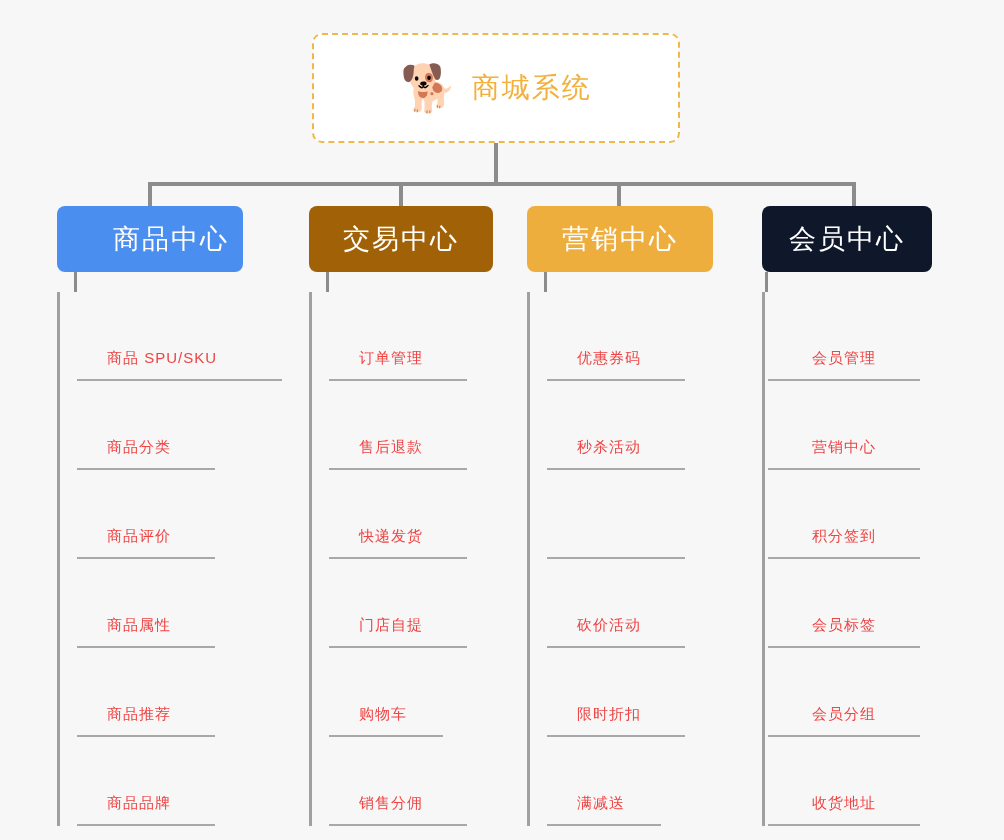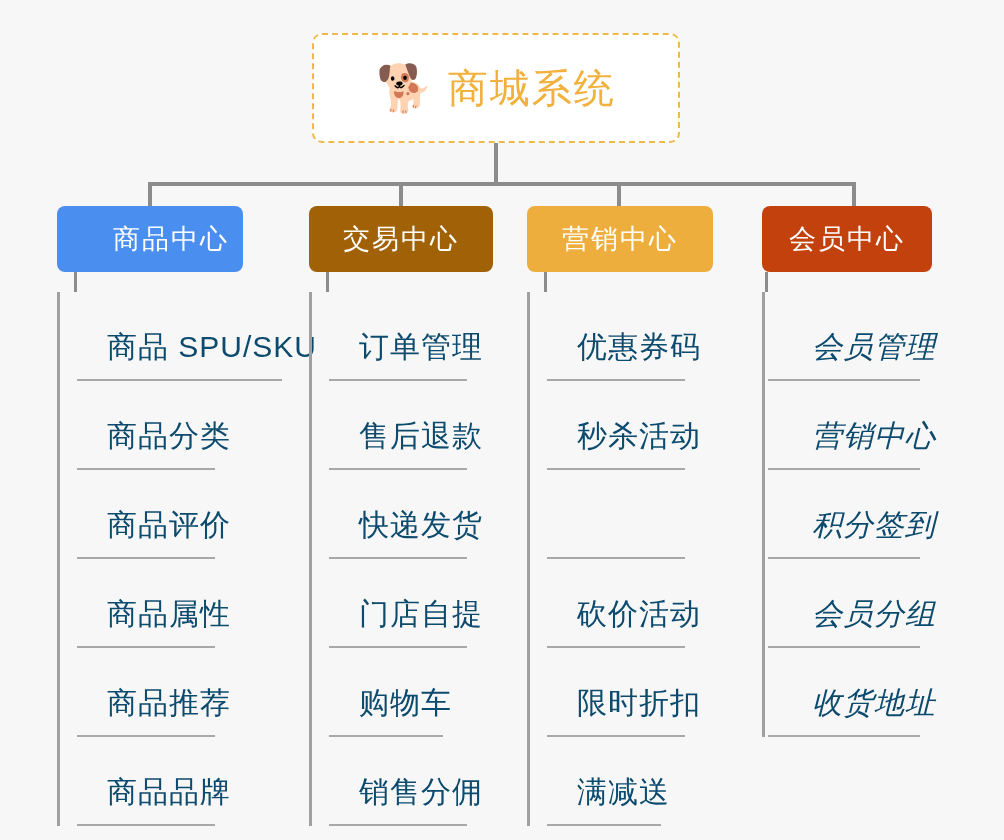--- a/index.html
+++ b/index.html
@@ -36,21 +36,21 @@
     align-items: center;
     justify-content: center;
     gap: 14px;
   }
   .root-emoji {
     font-size: 46px;
     line-height: 1;
     display: block;
   }
   .root-title {
-    font-size: 40px;
+    font-size: 28px;
     color: #f2b03c;
     letter-spacing: 2px;
     line-height: 1;
   }
 
   
   .conn {
     position: absolute;
     background: #8c8c8c;
   }
@@ -93,21 +93,21 @@
     display: flex;
     align-items: center;
     justify-content: center;
     color: #ffffff;
     font-size: 27px;
     letter-spacing: 2px;
   }
   .col-header.c-blue   { background: #4a8ef0; padding-left: 42px; }
   .col-header.c-red    { background: #a16207; }
   .col-header.c-orange { background: #eeae3e; }
-  .col-header.c-green  { background: #c2410c; }
+  .col-header.c-green  { background: #0f172a; }
 
   
   .header-drop {
     position: absolute;
     top: 66px;
     width: 3px;
     height: 20px;
     background: #8c8c8c;
   }
   .col-1 .header-drop { left: 17px; }
@@ -115,35 +115,35 @@
   .col-3 .header-drop { left: 17px; }
   .col-4 .header-drop { left: 3px; }
 
   
   .leaf-list {
     position: relative;
     margin-top: 20px;
     padding-left: 17px;
     border-left: 3px solid #a0a0a0;
   }
-  .col-4 .leaf-list { padding-left: 3px; font-style: italic; }
+  .col-4 .leaf-list { padding-left: 3px; }
 
   .leaf-item {
     height: 89px;
     display: flex;
     align-items: flex-end;
     padding-left: 30px;
     padding-bottom: 5px;
   }
   .col-4 .leaf-item { padding-left: 44px; }
 
   .leaf-label {
     display: inline-block;
-    font-size: 30px;
-    color: #0c4a6e;
+    font-size: 15px;
+    color: #ef4444;
     letter-spacing: 1px;
     padding-bottom: 8px;
     white-space: nowrap;
   }
 
   
   .leaf-item {
     position: relative;
   }
   .leaf-rule {
@@ -281,20 +281,24 @@
       </div>
       <div class="leaf-item">
         <span class="leaf-label">营销中心</span>
         <span class="leaf-rule" style="width: 152px;"></span>
       </div>
       <div class="leaf-item">
         <span class="leaf-label">积分签到</span>
         <span class="leaf-rule" style="width: 152px;"></span>
       </div>
       <div class="leaf-item">
+        <span class="leaf-label">会员标签</span>
+        <span class="leaf-rule" style="width: 152px;"></span>
+      </div>
+      <div class="leaf-item">
         <span class="leaf-label">会员分组</span>
         <span class="leaf-rule" style="width: 152px;"></span>
       </div>
       <div class="leaf-item">
         <span class="leaf-label">收货地址</span>
         <span class="leaf-rule" style="width: 152px;"></span>
       </div>
     </div>
   </div>
 

